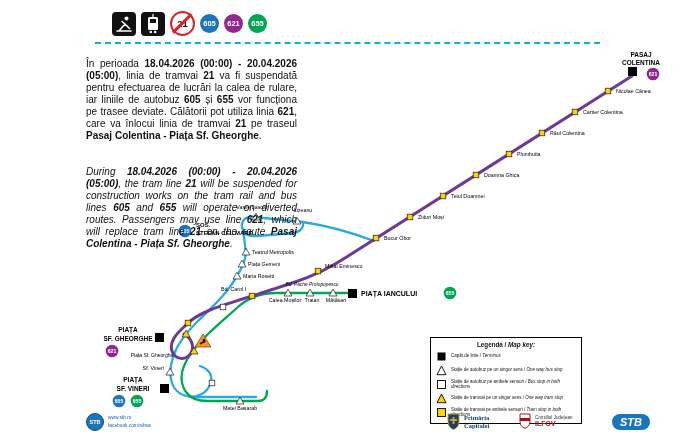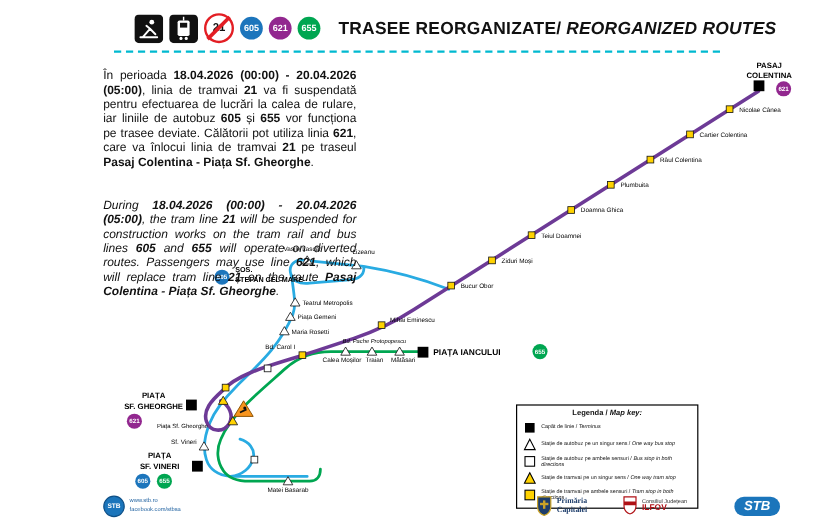--- a/index.html
+++ b/index.html
@@ -69,23 +69,20 @@
           <circle cx="9.8" cy="20" r="1.3" fill="#fff"></circle>
           <circle cx="14.2" cy="20" r="1.3" fill="#fff"></circle>
         </svg>
     </span>
     <span class="banned">
       <span>21</span>
     </span>
     <span class="badge" style="background-color: rgb(28, 117, 188);">605</span>
     <span class="badge" style="background-color: rgb(146, 39, 143);">621</span>
     <span class="badge" style="background-color: rgb(0, 166, 81);">655</span>
-    <span class="title">
-      <span>TRASEE REORGANIZATE/</span><span class="it">REORGANIZED ROUTES</span>
-    </span>
   </div>
   <div class="dash-sep"></div>
 
   <div class="notice">
     <p class="ro"><span>În perioada </span><span style="font-weight: bold;">18.04.2026 (00:00) - 20.04.2026 (05:00)</span><span>, linia de tramvai </span><span style="font-weight: bold;">21</span><span> va fi suspendată pentru efectuarea de lucrări la calea de rulare, iar liniile de autobuz </span><span style="font-weight: bold;">605</span><span> și </span><span style="font-weight: bold;">655</span><span> vor funcționa pe trasee deviate. Călătorii pot utiliza linia </span><span style="font-weight: bold;">621</span><span>, care va înlocui linia de tramvai </span><span style="font-weight: bold;">21</span><span> pe traseul </span><span style="font-weight: bold;">Pasaj Colentina - Piața Sf. Gheorghe</span><span>.</span></p>
     <p class="en"><span>During </span><span style="font-weight: bold;">18.04.2026 (00:00) - 20.04.2026 (05:00)</span><span>, the tram line </span><span style="font-weight: bold;">21</span><span> will be suspended for construction works on the tram rail and bus lines </span><span style="font-weight: bold;">605</span><span> and </span><span style="font-weight: bold;">655</span><span> will operate on diverted routes. Passengers may use line </span><span style="font-weight: bold;">621</span><span>, which will replace tram line </span><span style="font-weight: bold;">21</span><span> on the route </span><span style="font-weight: bold;">Pasaj Colentina - Piața Sf. Gheorghe</span><span>.</span></p>
   </div>
 
   <svg id="map-svg" width="696" height="440" viewBox="0 0 696 440">
       <path d="M374,241 C348,231 322,225 303,222 L254,217 C245,216 241,221 242,227 C243,234 249,237 258,236 L293,233 C301,232 304,227 303,222" stroke="#29abe2" stroke-width="2.3" fill="none" stroke-linecap="round" stroke-linejoin="round"></path>

